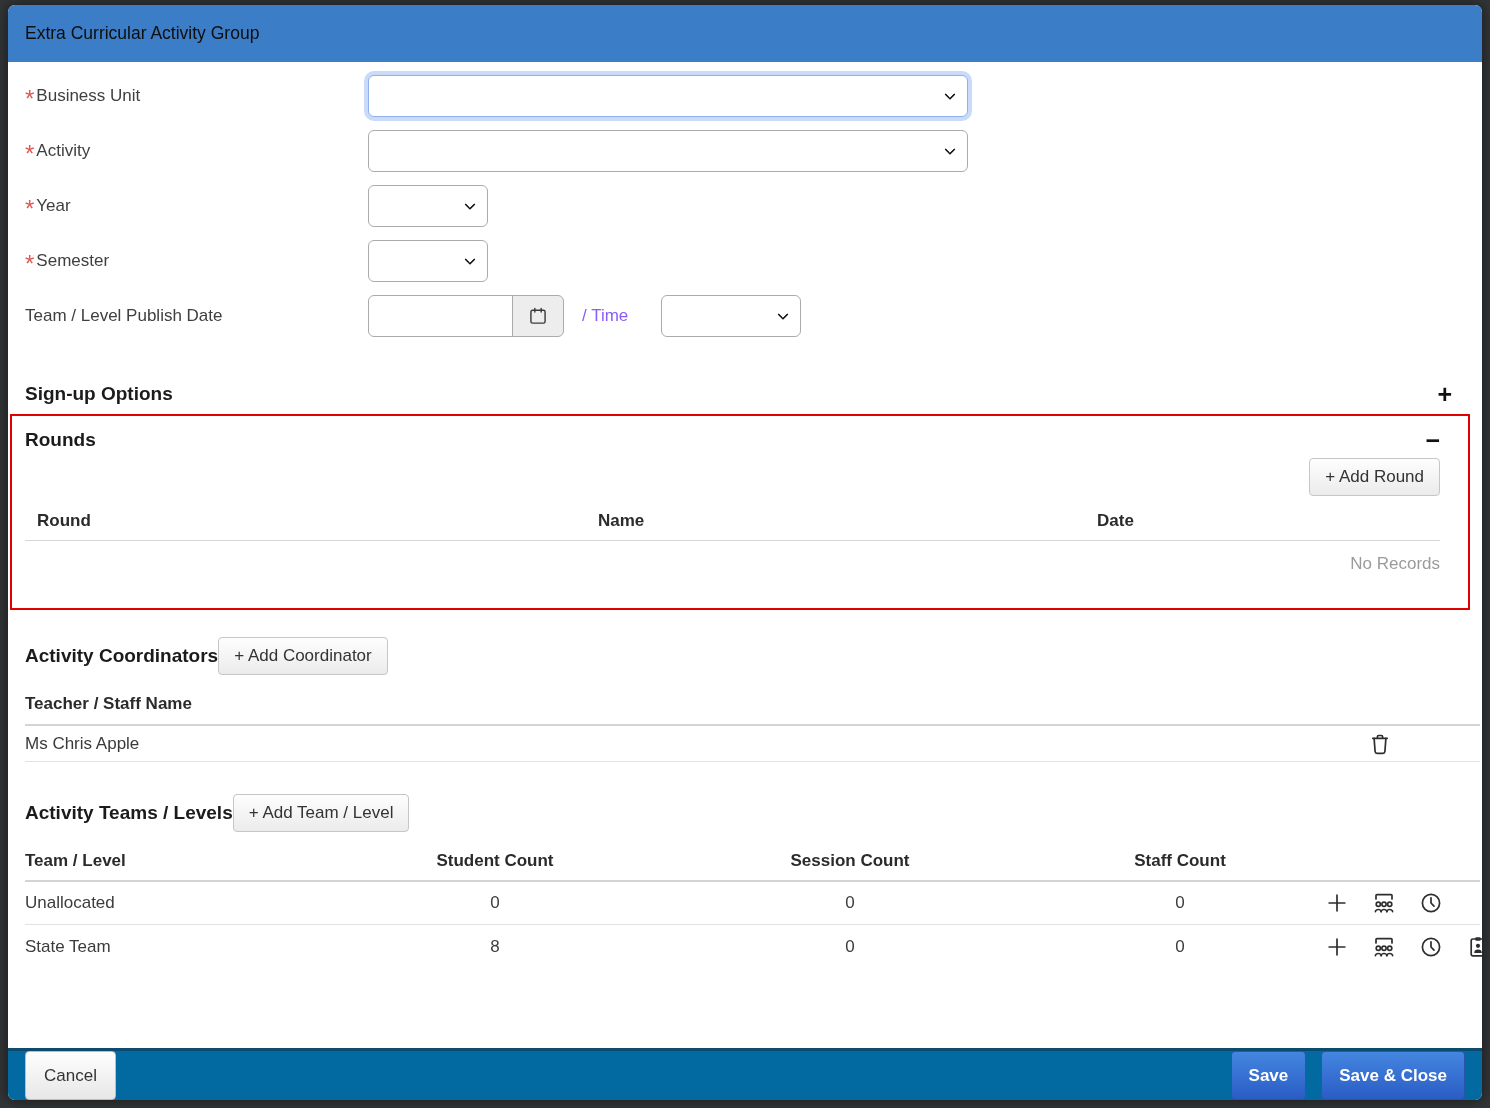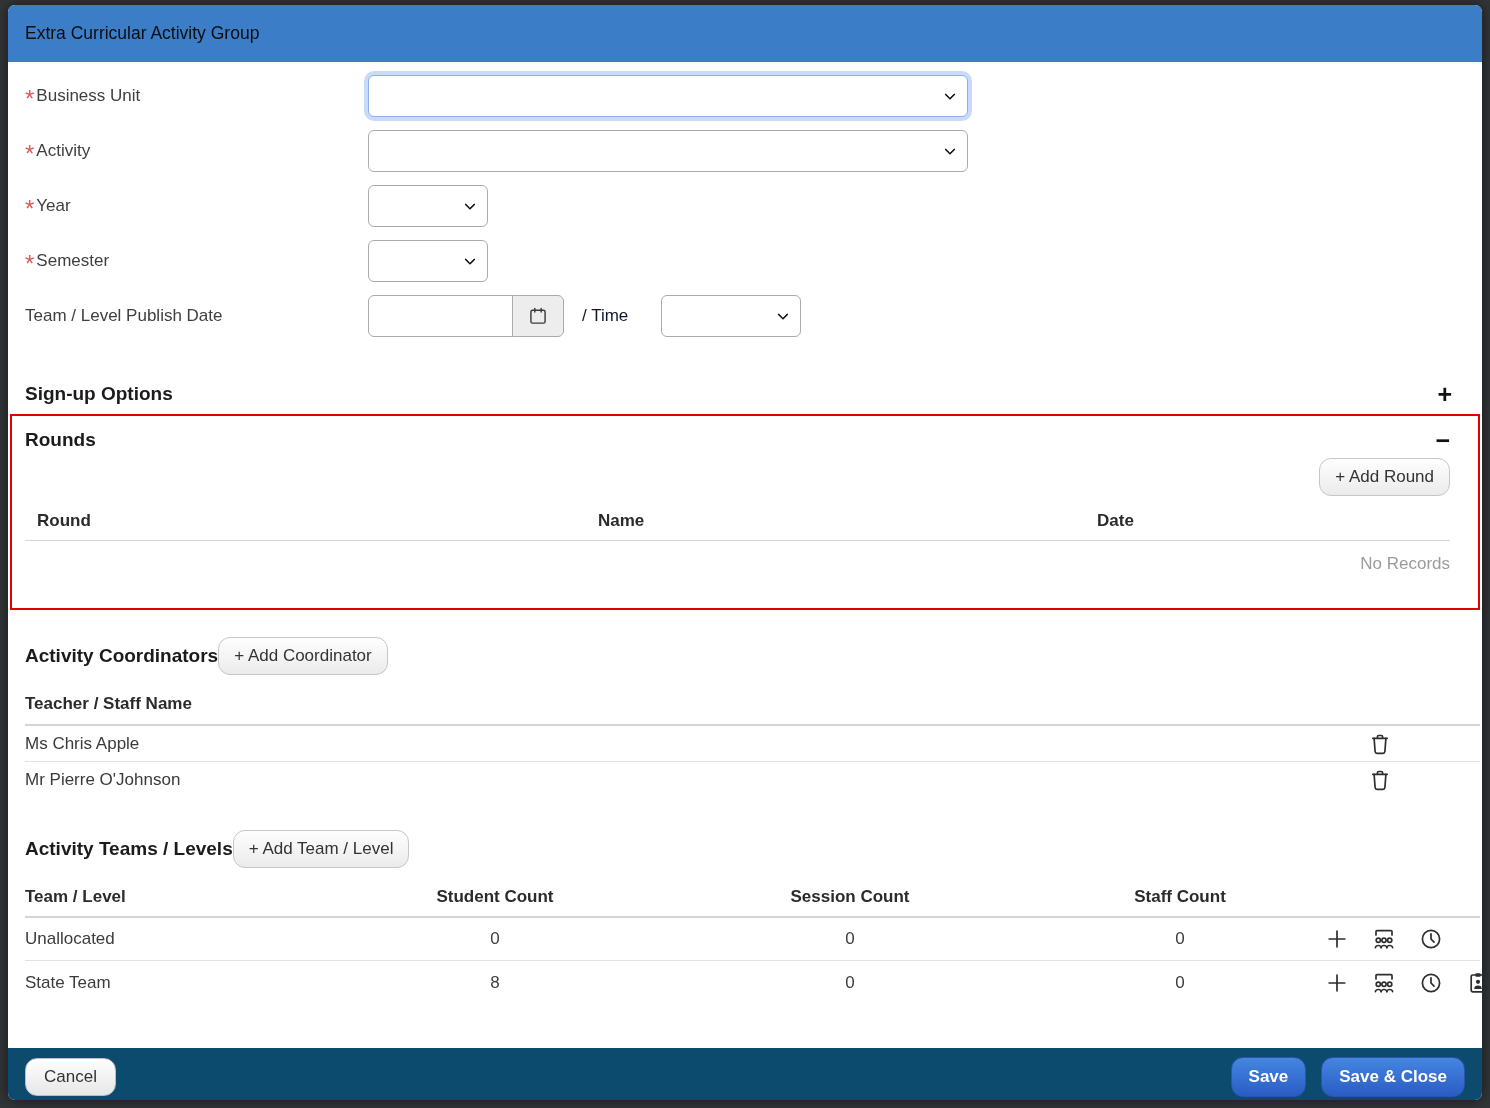--- a/index.html
+++ b/index.html
@@ -8,22 +8,22 @@
   body { background:#323537; position:relative; }
 
   
   .modal { position:absolute; left:8px; top:5px; width:1474px; height:1095px;
     background:#fff; border-radius:7px; overflow:hidden;
     display:flex; flex-direction:column; box-shadow:0 0 14px rgba(0,0,0,.55); }
   .modal-header { height:57px; flex:0 0 57px; background:#3c7dc8;
     display:flex; align-items:center; padding-left:17px;
     font-size:17.5px; color:#0e0e0e; }
   .modal-body { flex:1 1 auto; overflow:hidden; font-size:17px; color:#3c3c3c; }
-  .modal-footer { flex:0 0 52px; background:#0c4a6e; border-top:5px solid #0c4a6e;
-    display:flex; align-items:center; padding:0 17px; }
+  .modal-footer { flex:0 0 52px; background:#0369a1; border-top:3px solid #0c4a6e;
+    display:flex; padding:0 17px; }
 
   
   .form-area { padding:13px 17px 0 17px; }
   .form-row { display:flex; align-items:center; height:42px; margin-bottom:13px; }
   .form-label { width:343px; display:flex; align-items:flex-start; color:#3f3f3f; }
   .req { color:#de5a55; font-size:24px; line-height:20px; margin-right:2px;
     position:relative; top:3px; font-weight:400; }
   .select-wrap { position:relative; display:inline-block; }
   select { appearance:none; -webkit-appearance:none; -moz-appearance:none;
     height:42px; border:1px solid #ababab; border-radius:6px; background:#fff;
@@ -35,29 +35,29 @@
     border-right:2.6px solid #141414; border-bottom:2.6px solid #141414;
     transform:translateY(-68%) rotate(45deg); pointer-events:none; border-radius:1px; }
   .focused select { border:1px solid #8fb0ea; box-shadow:0 0 0 4px #c9dbf8; }
   .date-group { display:flex; align-items:center; }
   .date-input { width:145px; height:42px; border:1px solid #ababab;
     border-right:1px solid #ababab; border-radius:6px 0 0 6px; padding:0 10px;
     font-size:16px; outline:none; }
   .date-addon { width:52px; height:42px; margin-left:-1px; border:1px solid #ababab;
     border-radius:0 6px 6px 0; background:#ededed; display:flex;
     align-items:center; justify-content:center; cursor:pointer; }
-  .time-label { margin:0 33px 0 18px; color:#0f172a; }
+  .time-label { margin:0 33px 0 18px; color:#8b5cf6; }
 
   
   .sec-title { font-size:19px; font-weight:bold; color:#1b1b1b; }
   .signup-head { display:flex; align-items:center; justify-content:space-between;
     margin:46px 30px 0 17px; }
   .toggle { font-size:25px; font-weight:bold; color:#111; line-height:20px; cursor:pointer; }
 
-  .rounds-panel { margin:9px 2px 0 2px; border:2px solid #e10000;
+  .rounds-panel { margin:9px 12px 0 2px; border:2px solid #e10000;
     padding:13px 28px 0 13px; height:196px; }
   .rounds-head { display:flex; align-items:center; justify-content:space-between; }
   .add-row { display:flex; justify-content:flex-end; margin-top:7px; }
   .rounds-cols { display:grid; grid-template-columns:517px 455px 1fr;
     margin-top:15px; font-weight:bold; color:#2b2b2b; padding-left:12px;gap:44px; }
   .rounds-divider { border-top:1px solid #d6d6d6; margin-top:9px; }
   .no-records { text-align:right; color:#9b9b9b; padding:13px 0 18px 0; }
 
   .sec-row { display:flex; align-items:center; 
     margin:27px 17px 0 17px; }
@@ -71,21 +71,21 @@
   .teams-grid { display:grid; grid-template-columns:300px 260px 370px 210px 1fr;
     margin:0 2px 0 17px; align-items:center;gap:40px; }
   .teams-grid.hdr { margin-top:19px; font-weight:bold; color:#2b2b2b; }
   .teams-grid.row { height:43px; }
   .teams-grid.row.bordered { border-bottom:1px solid #e2e2e2; }
   .cell-c { text-align:center; }
   .icon-cell { display:flex; justify-content:flex-end; align-items:center; gap:23px; }
   .pr-96 { padding-right:96px; } .pr-48 { padding-right:48px; }
 
   
-  .btn { border-radius:12px; font-size:17px; cursor:pointer;
+  .btn { border-radius:4px; font-size:17px; cursor:pointer;
     font-family:"Liberation Sans", sans-serif; }
   .btn-add { background:linear-gradient(#fefefe,#ebebeb); border:1px solid #c6c6c6;
     color:#333; padding:8px 15px; }
   .btn-light { background:linear-gradient(#fefefe,#e7e7e7); border:1px solid #bdbdbd;
     color:#333; padding:8px 18px; }
   .btn-primary { background:linear-gradient(#4486e0,#2a5cc4); border:1px solid #2a54ae;
     color:#fff; padding:9px 17px; font-weight:600; }
   .footer-right { margin-left:auto; display:flex; gap:15px; }
 
   .ic { width:24px; height:24px; cursor:pointer; }
@@ -204,30 +204,20 @@
     <div class="coord-row bordered">
       <span class="coord-name">Ms Chris Apple</span>
       <span class="coord-del">
         <svg class="ic" viewBox="0 0 24 24">
           <path d="M4.8 6.3 H19.2"></path>
           <path d="M9.4 6.1 V4.7 a1.2 1.2 0 0 1 1.2 -1.2 h2.8 a1.2 1.2 0 0 1 1.2 1.2 V6.1"></path>
           <path d="M6.1 6.3 l1 13.2 a2 2 0 0 0 2 1.8 h5.8 a2 2 0 0 0 2 -1.8 l1 -13.2"></path>
         </svg>
       </span>
     </div>
-    <div class="coord-row">
-      <span class="coord-name">Mr Pierre O'Johnson</span>
-      <span class="coord-del">
-        <svg class="ic" viewBox="0 0 24 24">
-          <path d="M4.8 6.3 H19.2"></path>
-          <path d="M9.4 6.1 V4.7 a1.2 1.2 0 0 1 1.2 -1.2 h2.8 a1.2 1.2 0 0 1 1.2 1.2 V6.1"></path>
-          <path d="M6.1 6.3 l1 13.2 a2 2 0 0 0 2 1.8 h5.8 a2 2 0 0 0 2 -1.8 l1 -13.2"></path>
-        </svg>
-      </span>
-    </div>
 
     <div class="sec-row" style="margin-top:32px;">
       <span class="sec-title">Activity Teams / Levels</span>
       <button class="btn btn-add">+ Add Team / Level</button>
     </div>
 
     <div class="teams-grid hdr">
       <span>Team / Level</span>
       <span class="cell-c">Student Count</span>
       <span class="cell-c">Session Count</span>

